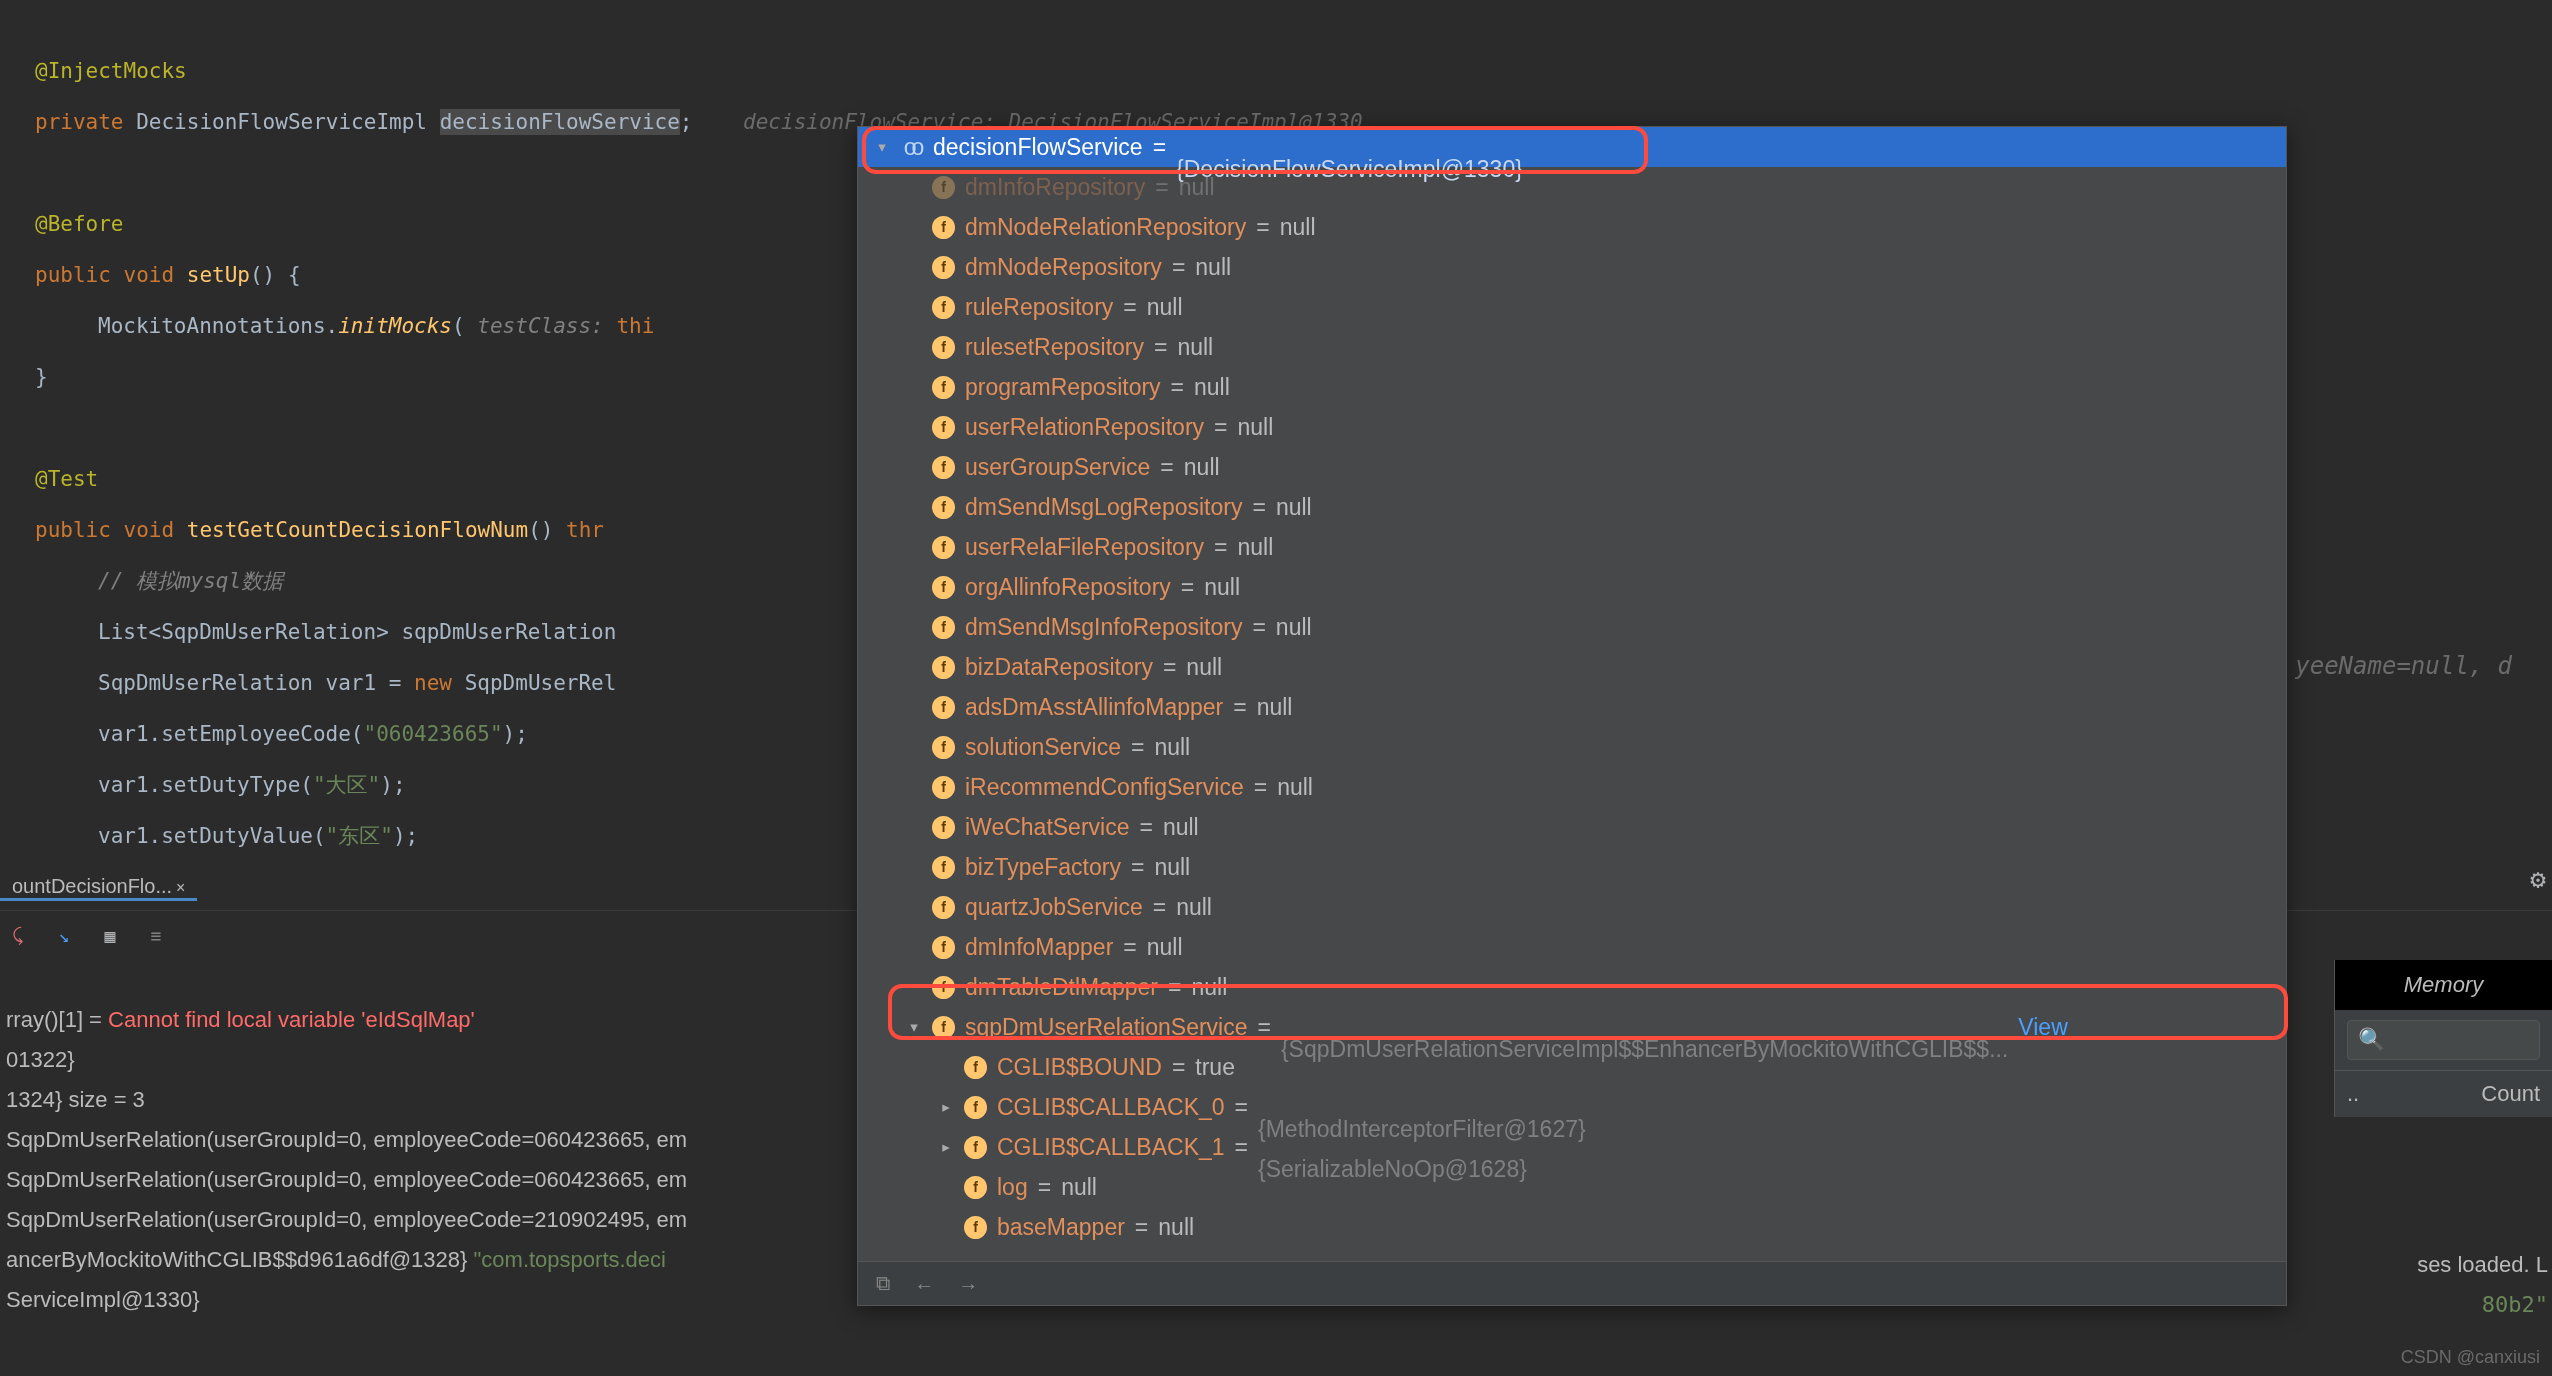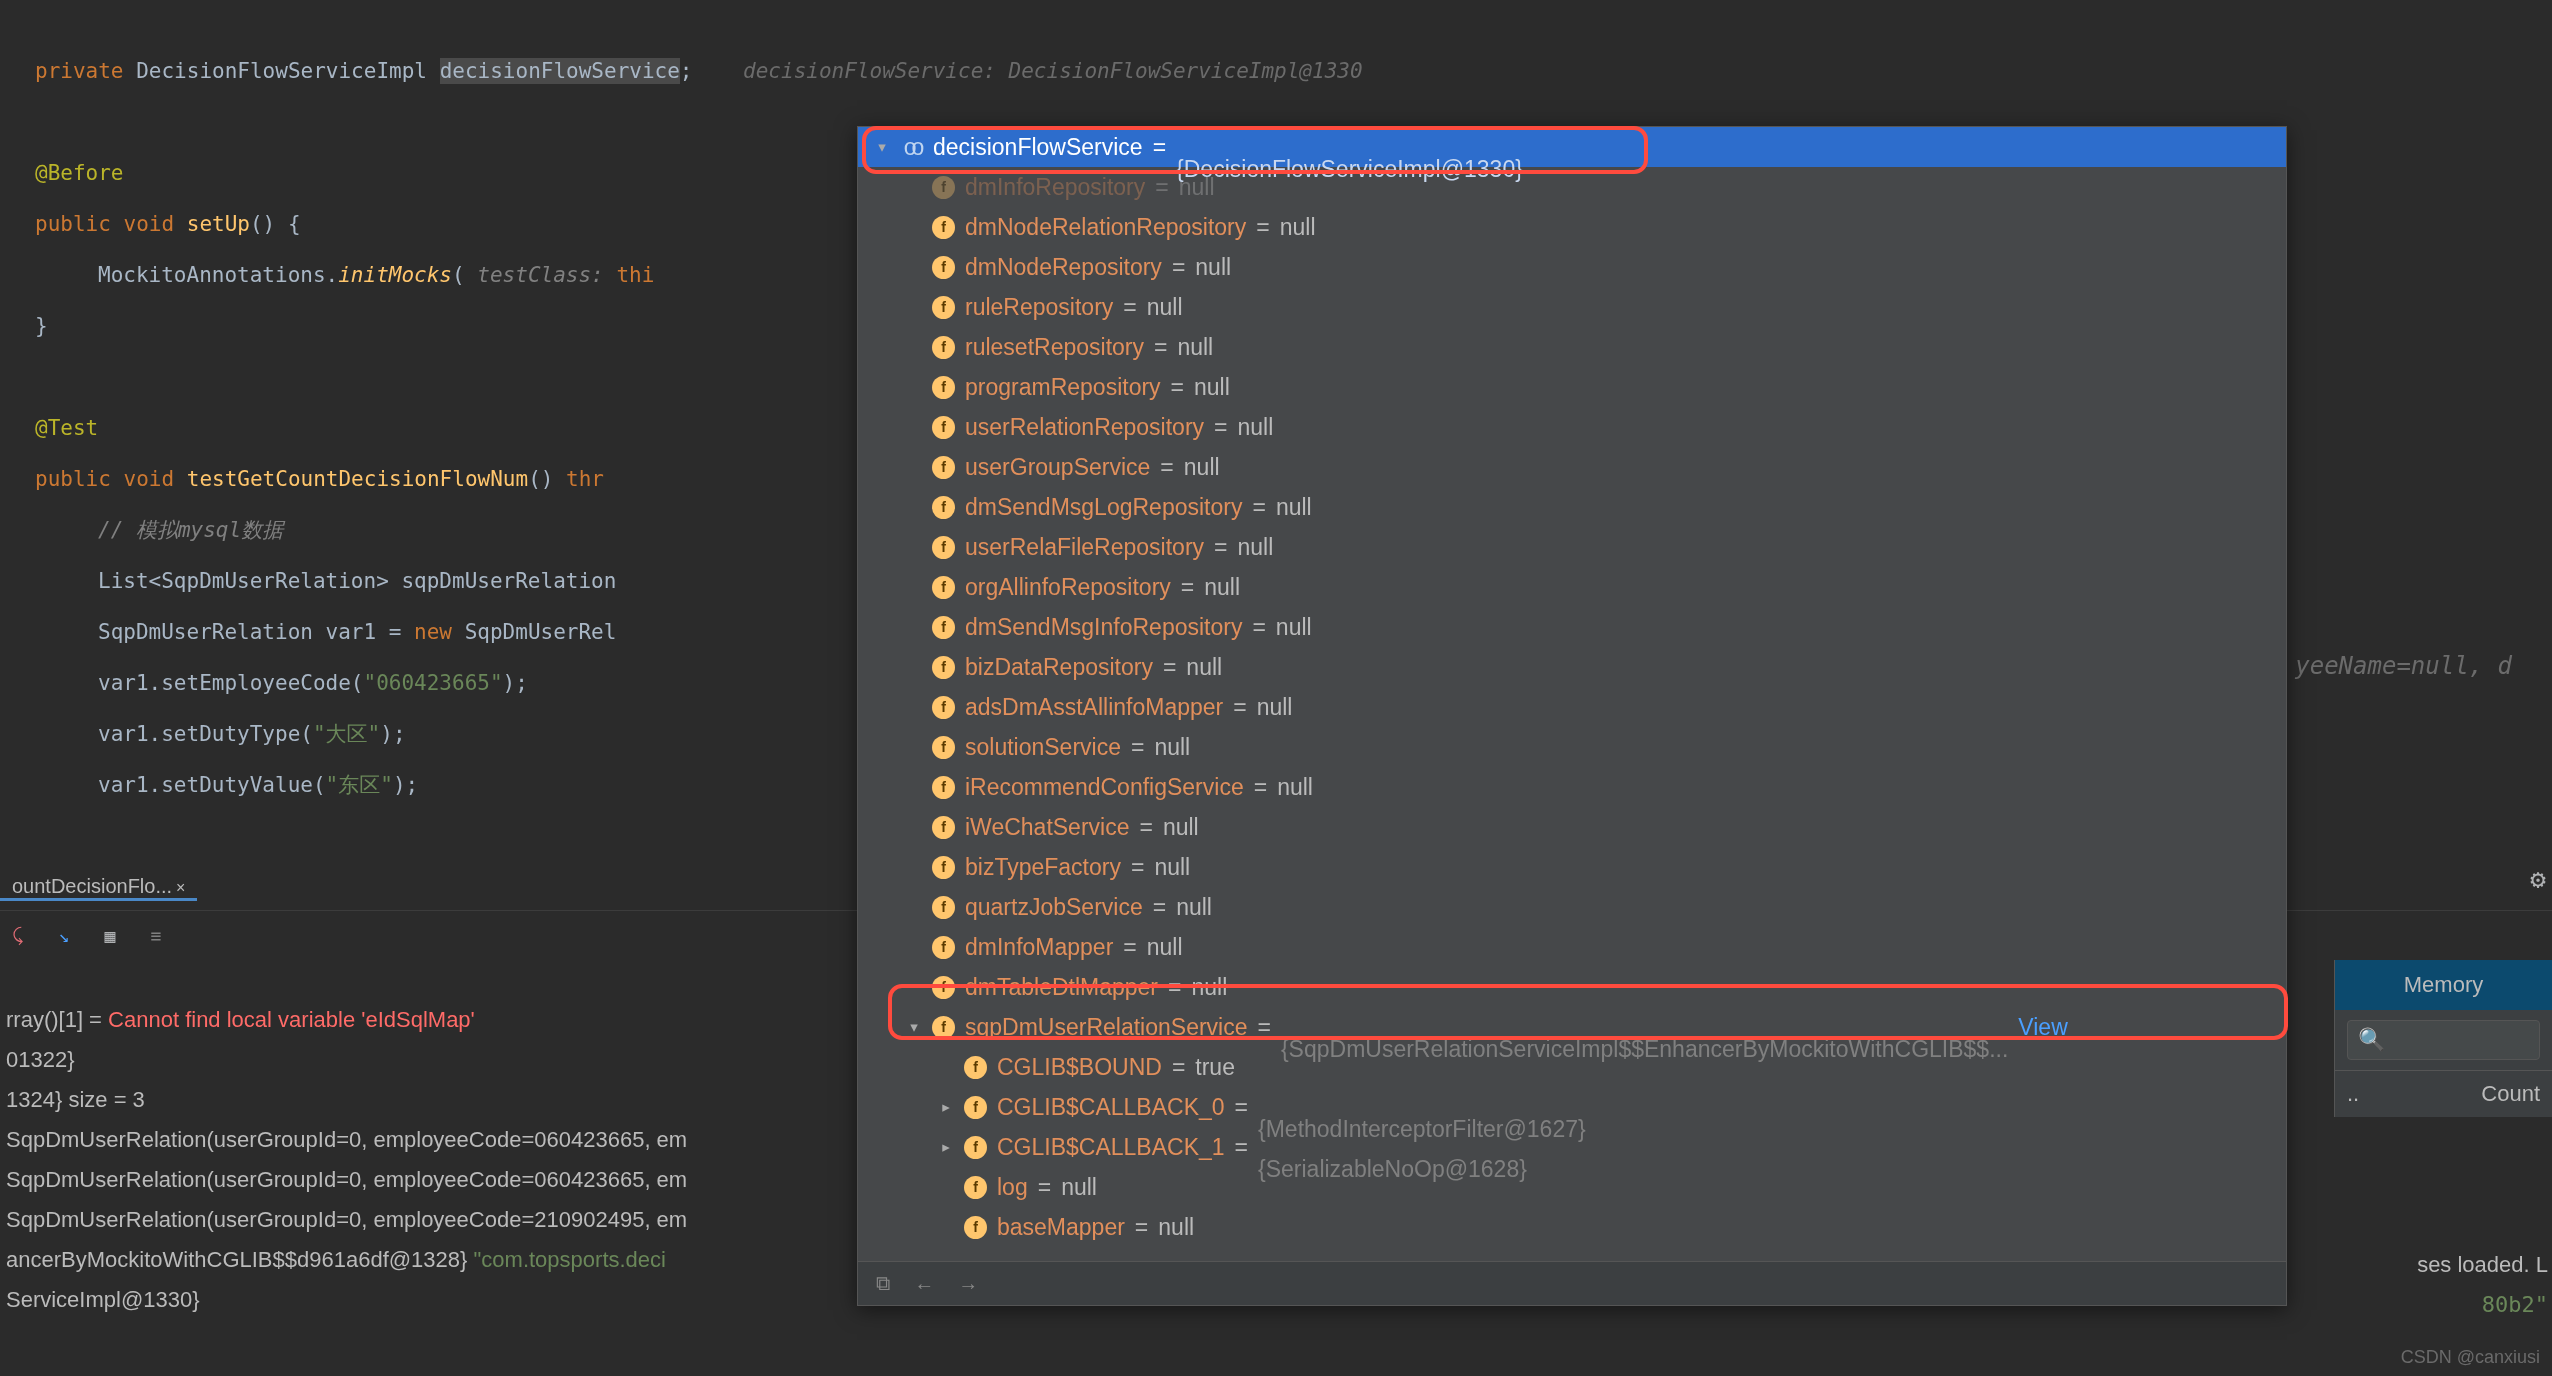--- a/index.html
+++ b/index.html
@@ -147,21 +147,22 @@
   font-family: sans-serif;
   font-size: 22px;
   border-left: 1px solid #555;
 }
 .right-tab {
   height: 50px;
   display: flex;
   align-items: center;
   justify-content: center;
   color: #bbbbbb;
-  background: #0c4a6e;
+  background: #000000;
+  font-style: italic;
 }
 .search-box {
   margin: 10px 12px;
   height: 40px;
   background: #45494a;
   border: 1px solid #555;
   border-radius: 4px;
   display: flex;
   align-items: center;
   padding-left: 10px;
@@ -202,20 +203,21 @@
   font-size: 22px;
   line-height: 40px;
   text-align: right;
   padding-right: 4px;
 }
 </style>
 </head>
 <body>
 
 <div class="editor">
+  <div class="code-line"><span class="annotation">@InjectMocks</span></div>
   <div class="code-line"><span class="keyword">private</span><span> </span><span class="type">DecisionFlowServiceImpl</span><span> </span><span class="sel-highlight">decisionFlowService</span><span class="default">;</span><span>    </span><span class="hint">decisionFlowService: DecisionFlowServiceImpl@1330</span></div>
   <div class="code-line">&nbsp;</div>
   <div class="code-line"><span class="annotation">@Before</span></div>
   <div class="code-line"><span class="keyword">public</span><span> </span><span class="keyword">void</span><span> </span><span class="method">setUp</span><span class="default">() {</span></div>
   <div class="code-line indent1"><span class="default">MockitoAnnotations.</span><span class="method" style="font-style:italic">initMocks</span><span class="default">( </span><span class="comment">testClass:</span><span> </span><span class="keyword">thi</span></div>
   <div class="code-line"><span class="default">}</span></div>
   <div class="code-line">&nbsp;</div>
   <div class="code-line"><span class="annotation">@Test</span></div>
   <div class="code-line"><span class="keyword">public</span><span> </span><span class="keyword">void</span><span> </span><span class="method">testGetCountDecisionFlowNum</span><span class="default">() </span><span class="keyword">thr</span></div>
   <div class="code-line indent1"><span class="comment">// 模拟mysql数据</span></div>

